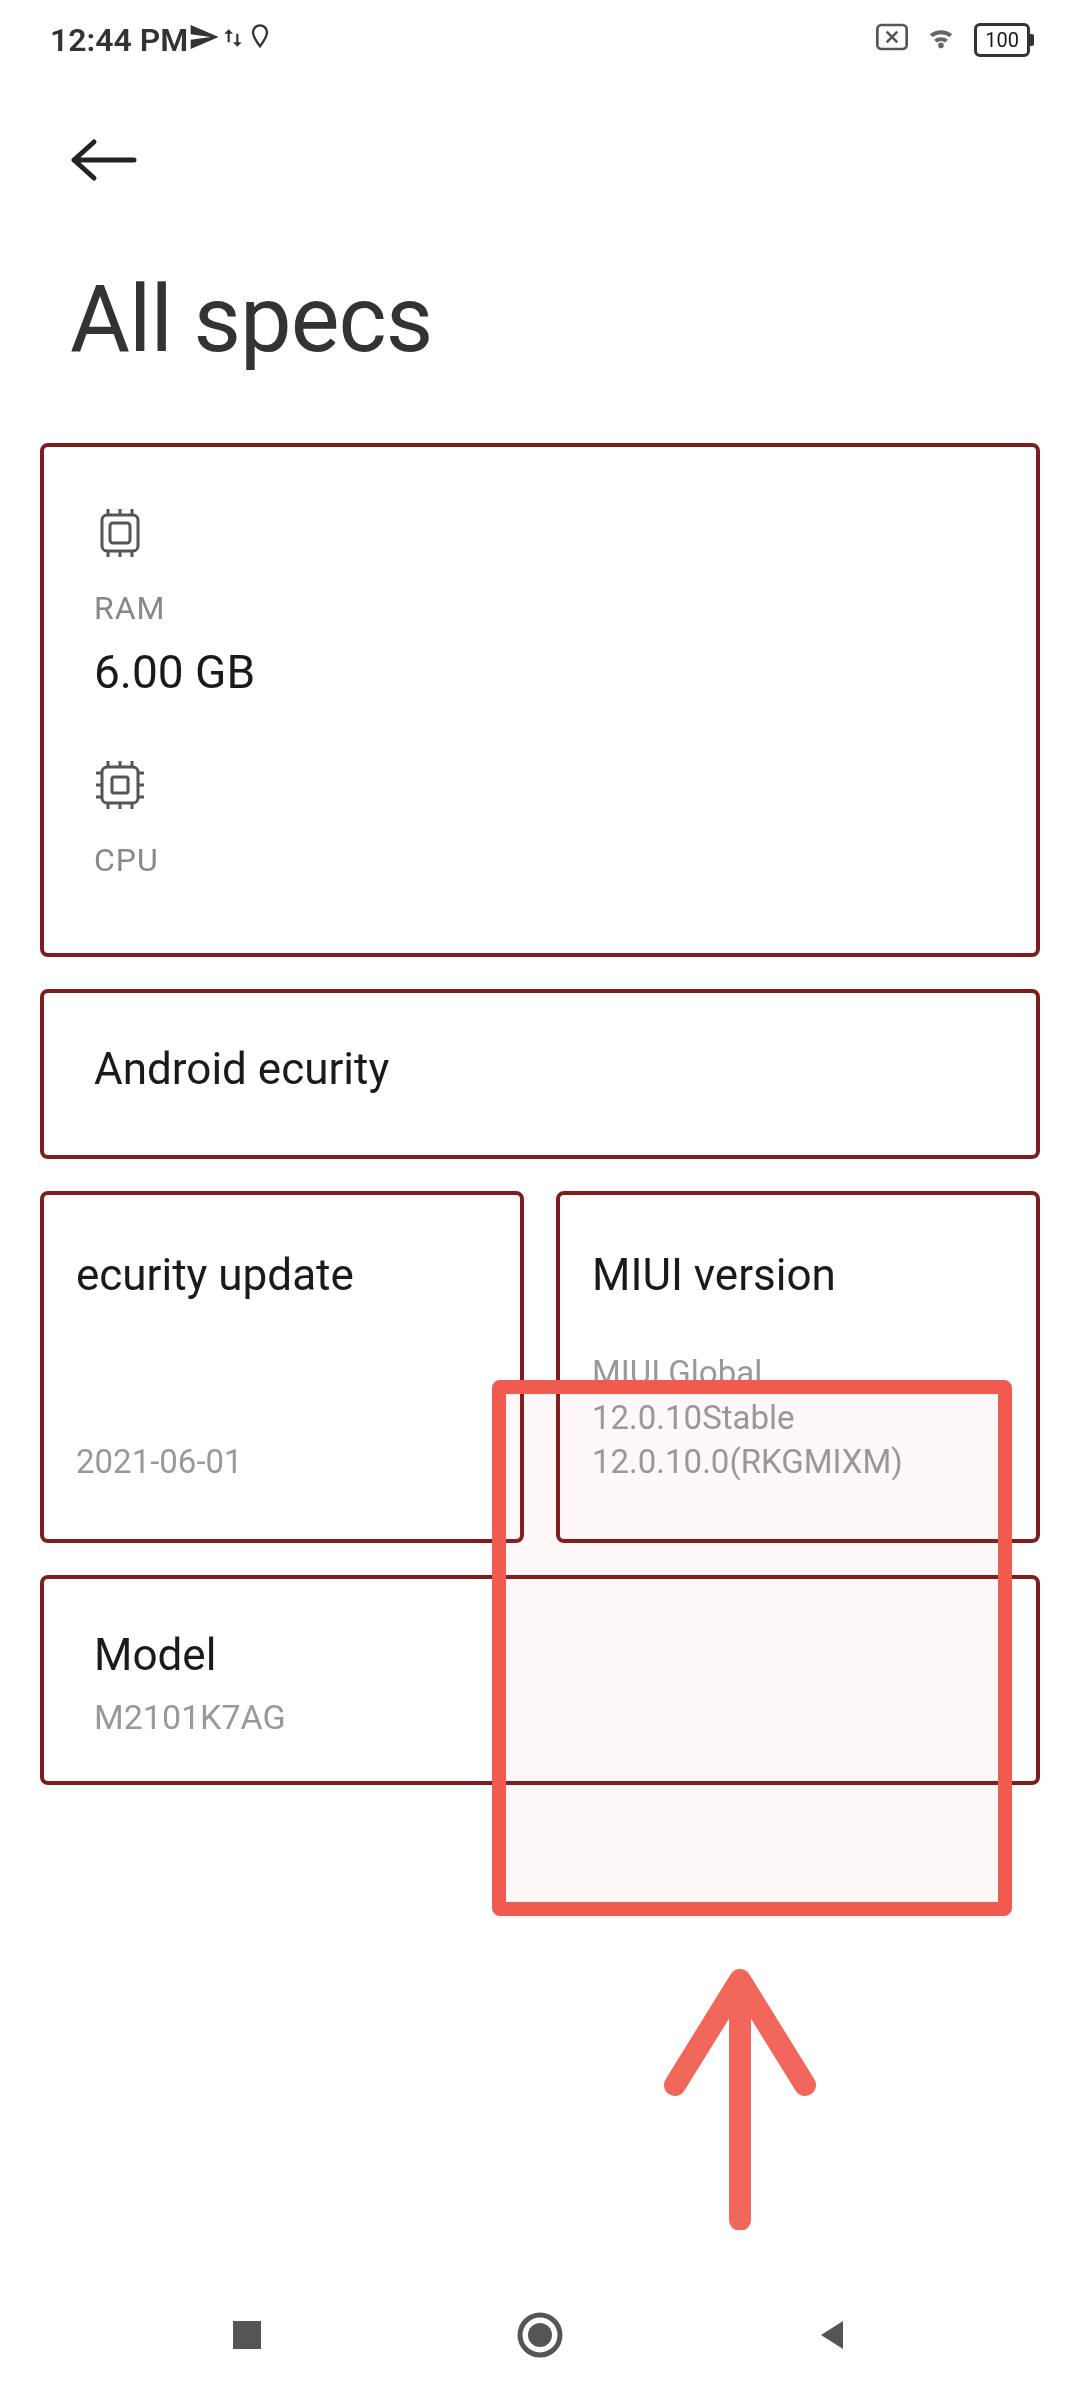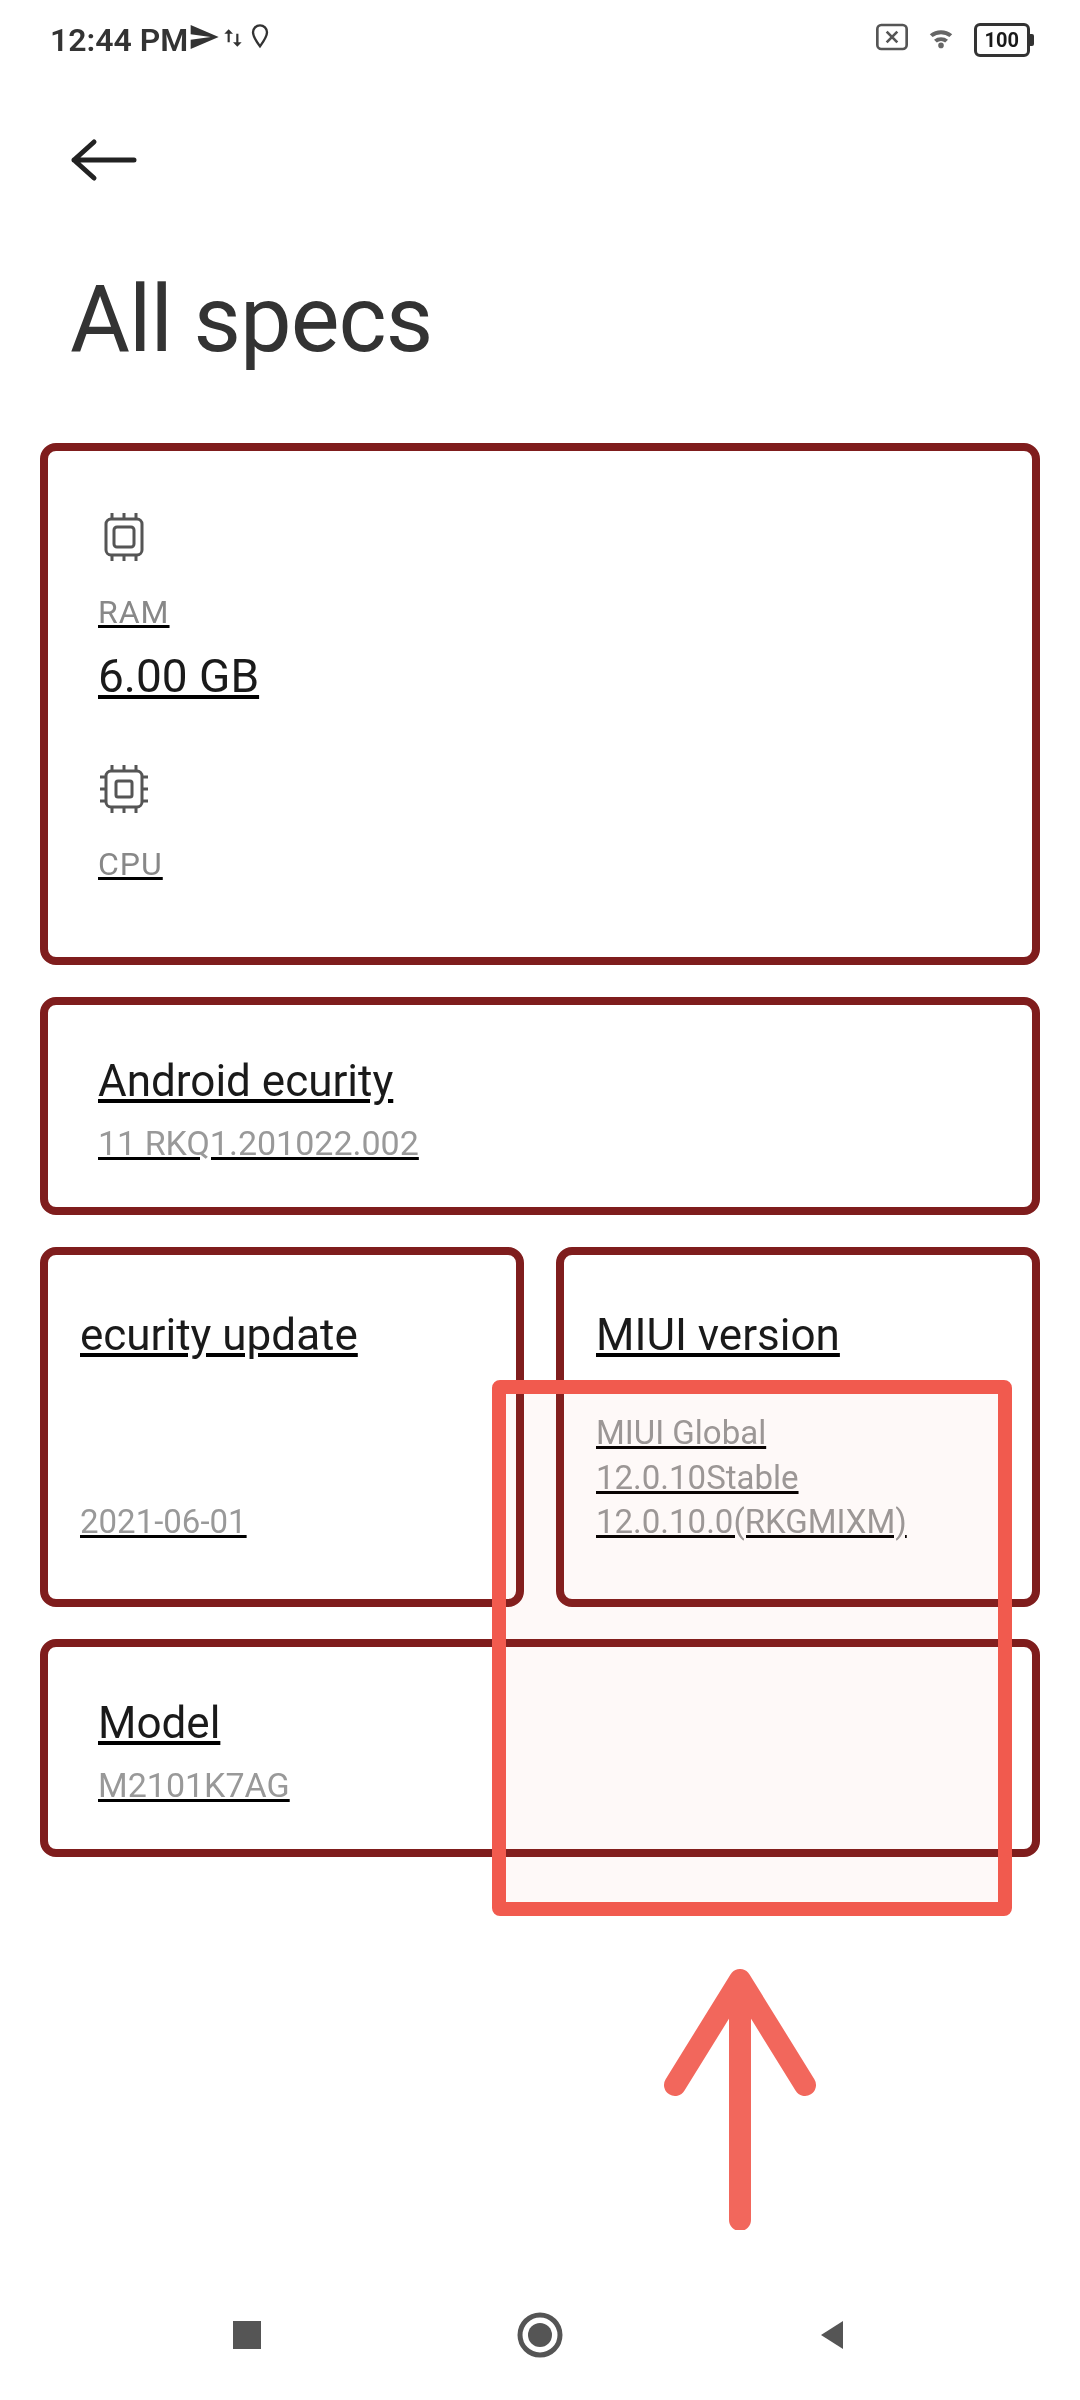--- a/index.html
+++ b/index.html
@@ -36,21 +36,21 @@
     .status-right {
       display: flex;
       align-items: center;
       gap: 16px;
     }
     .battery-box {
       border: 3px solid #333;
       border-radius: 6px;
       padding: 2px 8px;
       font-size: 20px;
-      font-weight: 700;
+      font-weight: 400;
       position: relative;
     }
     .battery-box::after {
       content: "";
       position: absolute;
       right: -7px;
       top: 30%;
       width: 4px;
       height: 40%;
       background: #333;
@@ -69,26 +69,25 @@
       font-size: 92px;
       font-weight: 400;
       color: #333;
       padding: 40px 70px 70px 70px;
       letter-spacing: -1px;
     }
     .content {
       padding: 0 40px;
     }
     .card {
-      border: 8px solid #7f1d1d;
-      border-radius: 16px;
+      border: 4px solid #7f1d1d;
+      border-radius: 8px;
       padding: 60px 50px;
       margin-bottom: 32px;
       background: #fff;
-      text-decoration: underline;
     }
     .card-wide-pad {
       padding: 60px 50px 56px 50px;
     }
     .spec-item {
       margin-bottom: 60px;
     }
     .spec-item:last-child {
       margin-bottom: 0;
     }
@@ -265,21 +264,20 @@
             <line x1="44" y1="26" x2="50" y2="26" stroke="#555" stroke-width="3"></line>
             <line x1="44" y1="38" x2="50" y2="38" stroke="#555" stroke-width="3"></line>
         </svg>
       </div>
       <div class="spec-label">CPU</div>
     </div>
   </div>
 
   <div class="card" style="padding:50px 50px 44px 50px;">
     <div class="card-title">Android ecurity</div>
-    <div class="card-subtitle">11 RKQ1.201022.002</div>
   </div>
 
   <div class="two-col">
     <div class="card">
       <div class="card-title">ecurity update</div>
       <div class="card-subtitle">2021-06-01</div>
     </div>
     <div class="card">
       <div class="card-title">MIUI version</div>
       <div class="card-subtitle">

